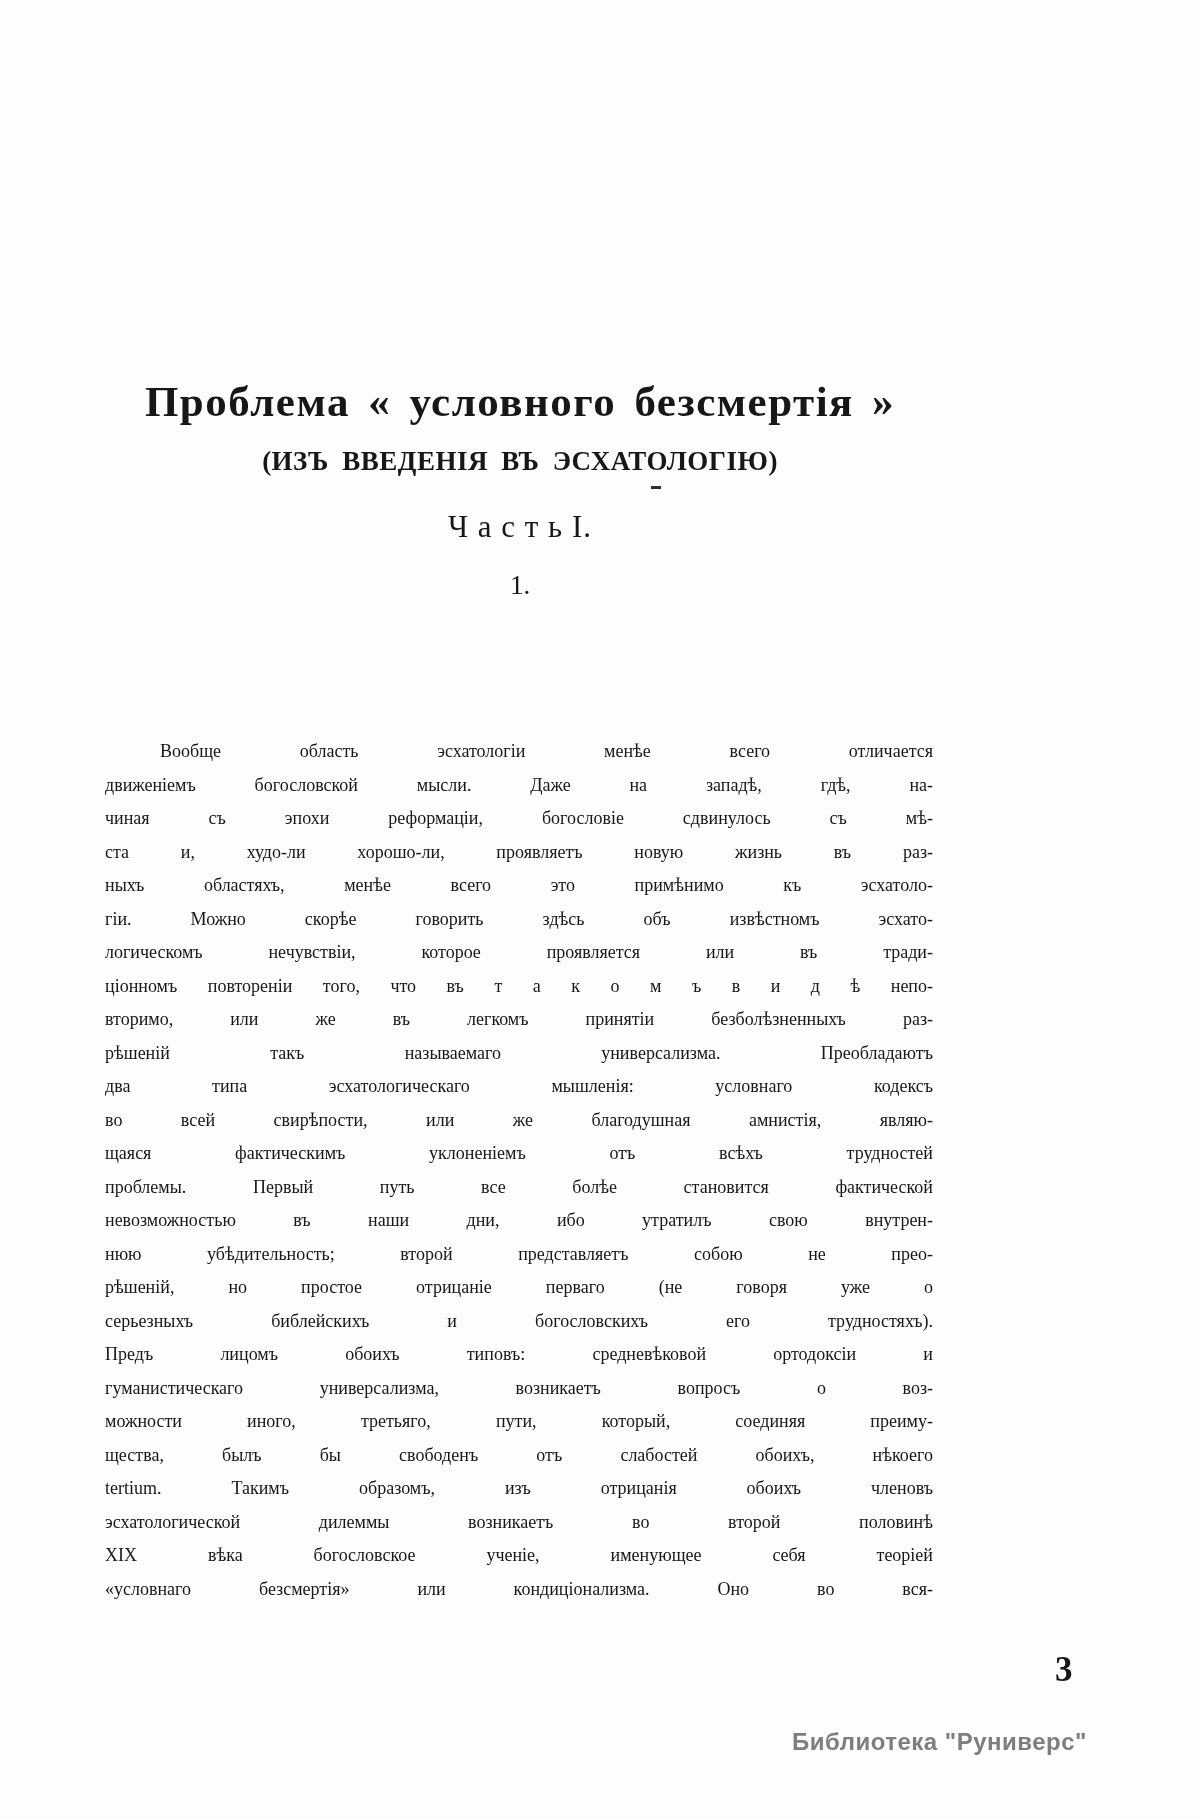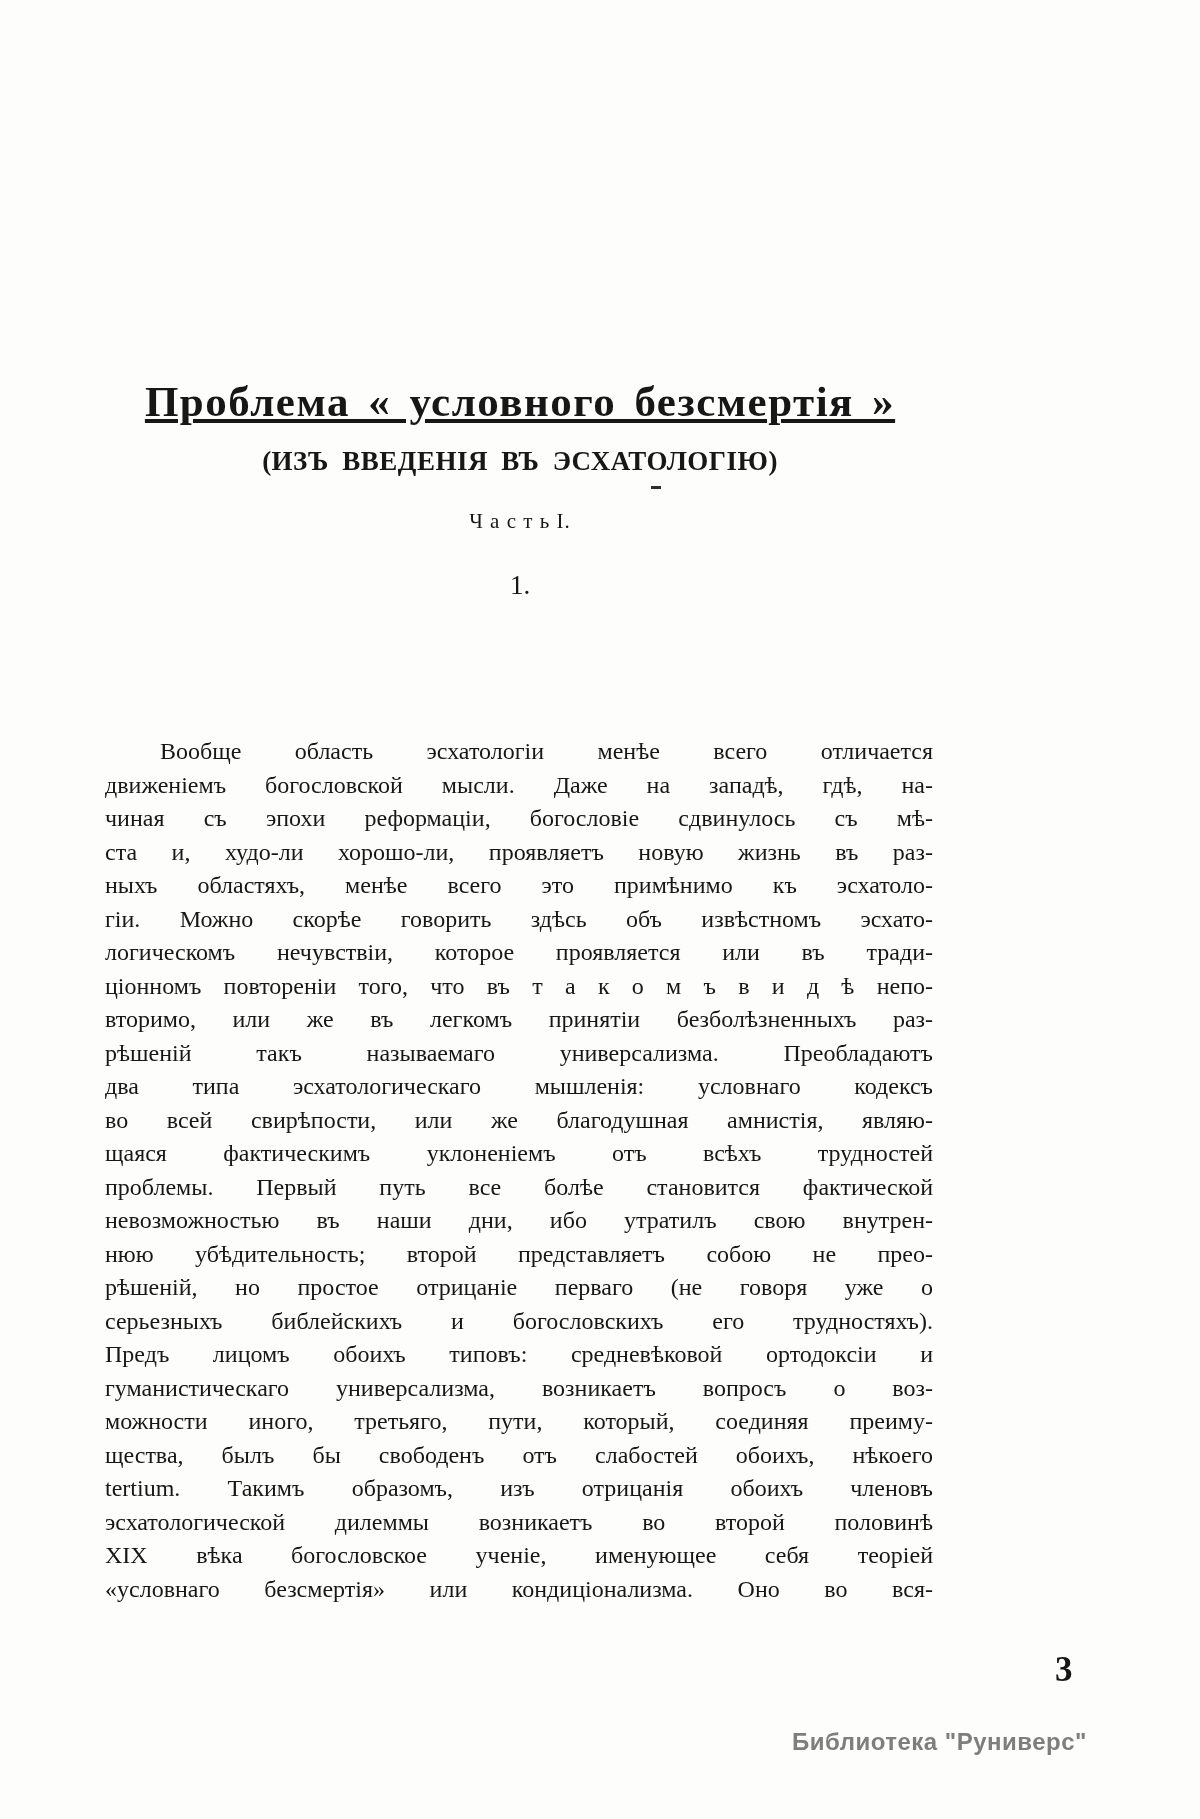--- a/index.html
+++ b/index.html
@@ -16,56 +16,55 @@
     position: absolute;
     left: 100px;
     width: 840px;
     top: 348px;
     text-align: center;
     font-size: 43px;
     font-weight: bold;
     letter-spacing: 1.5px;
     word-spacing: 6px;
     white-space: nowrap;
-    text-decoration: underline;
   }
   .subtitle {
     position: absolute;
     left: 100px;
     width: 840px;
     top: 446px;
     text-align: center;
     font-size: 27px;
     font-weight: bold;
     letter-spacing: 0.5px;
     word-spacing: 6px;
   }
   .part-heading {
     position: absolute;
     left: 100px;
     width: 840px;
     top: 509px;
     text-align: center;
-    font-size: 21px;
+    font-size: 31px;
     letter-spacing: 1px;
   }
   .section-number {
     position: absolute;
     left: 100px;
     width: 840px;
     top: 570px;
     text-align: center;
     font-size: 27px;
   }
   .body-text {
     position: absolute;
     left: 105px;
     top: 735px;
     width: 828px;
-    font-size: 24px;
+    font-size: 18px;
   }
   .body-line {
     text-align: justify;
     text-align-last: justify;
     line-height: 33.5px;
     height: 33.5px;
     overflow: hidden;
   }
   .body-line.first-line { text-indent: 55px; }
   .page-number {

